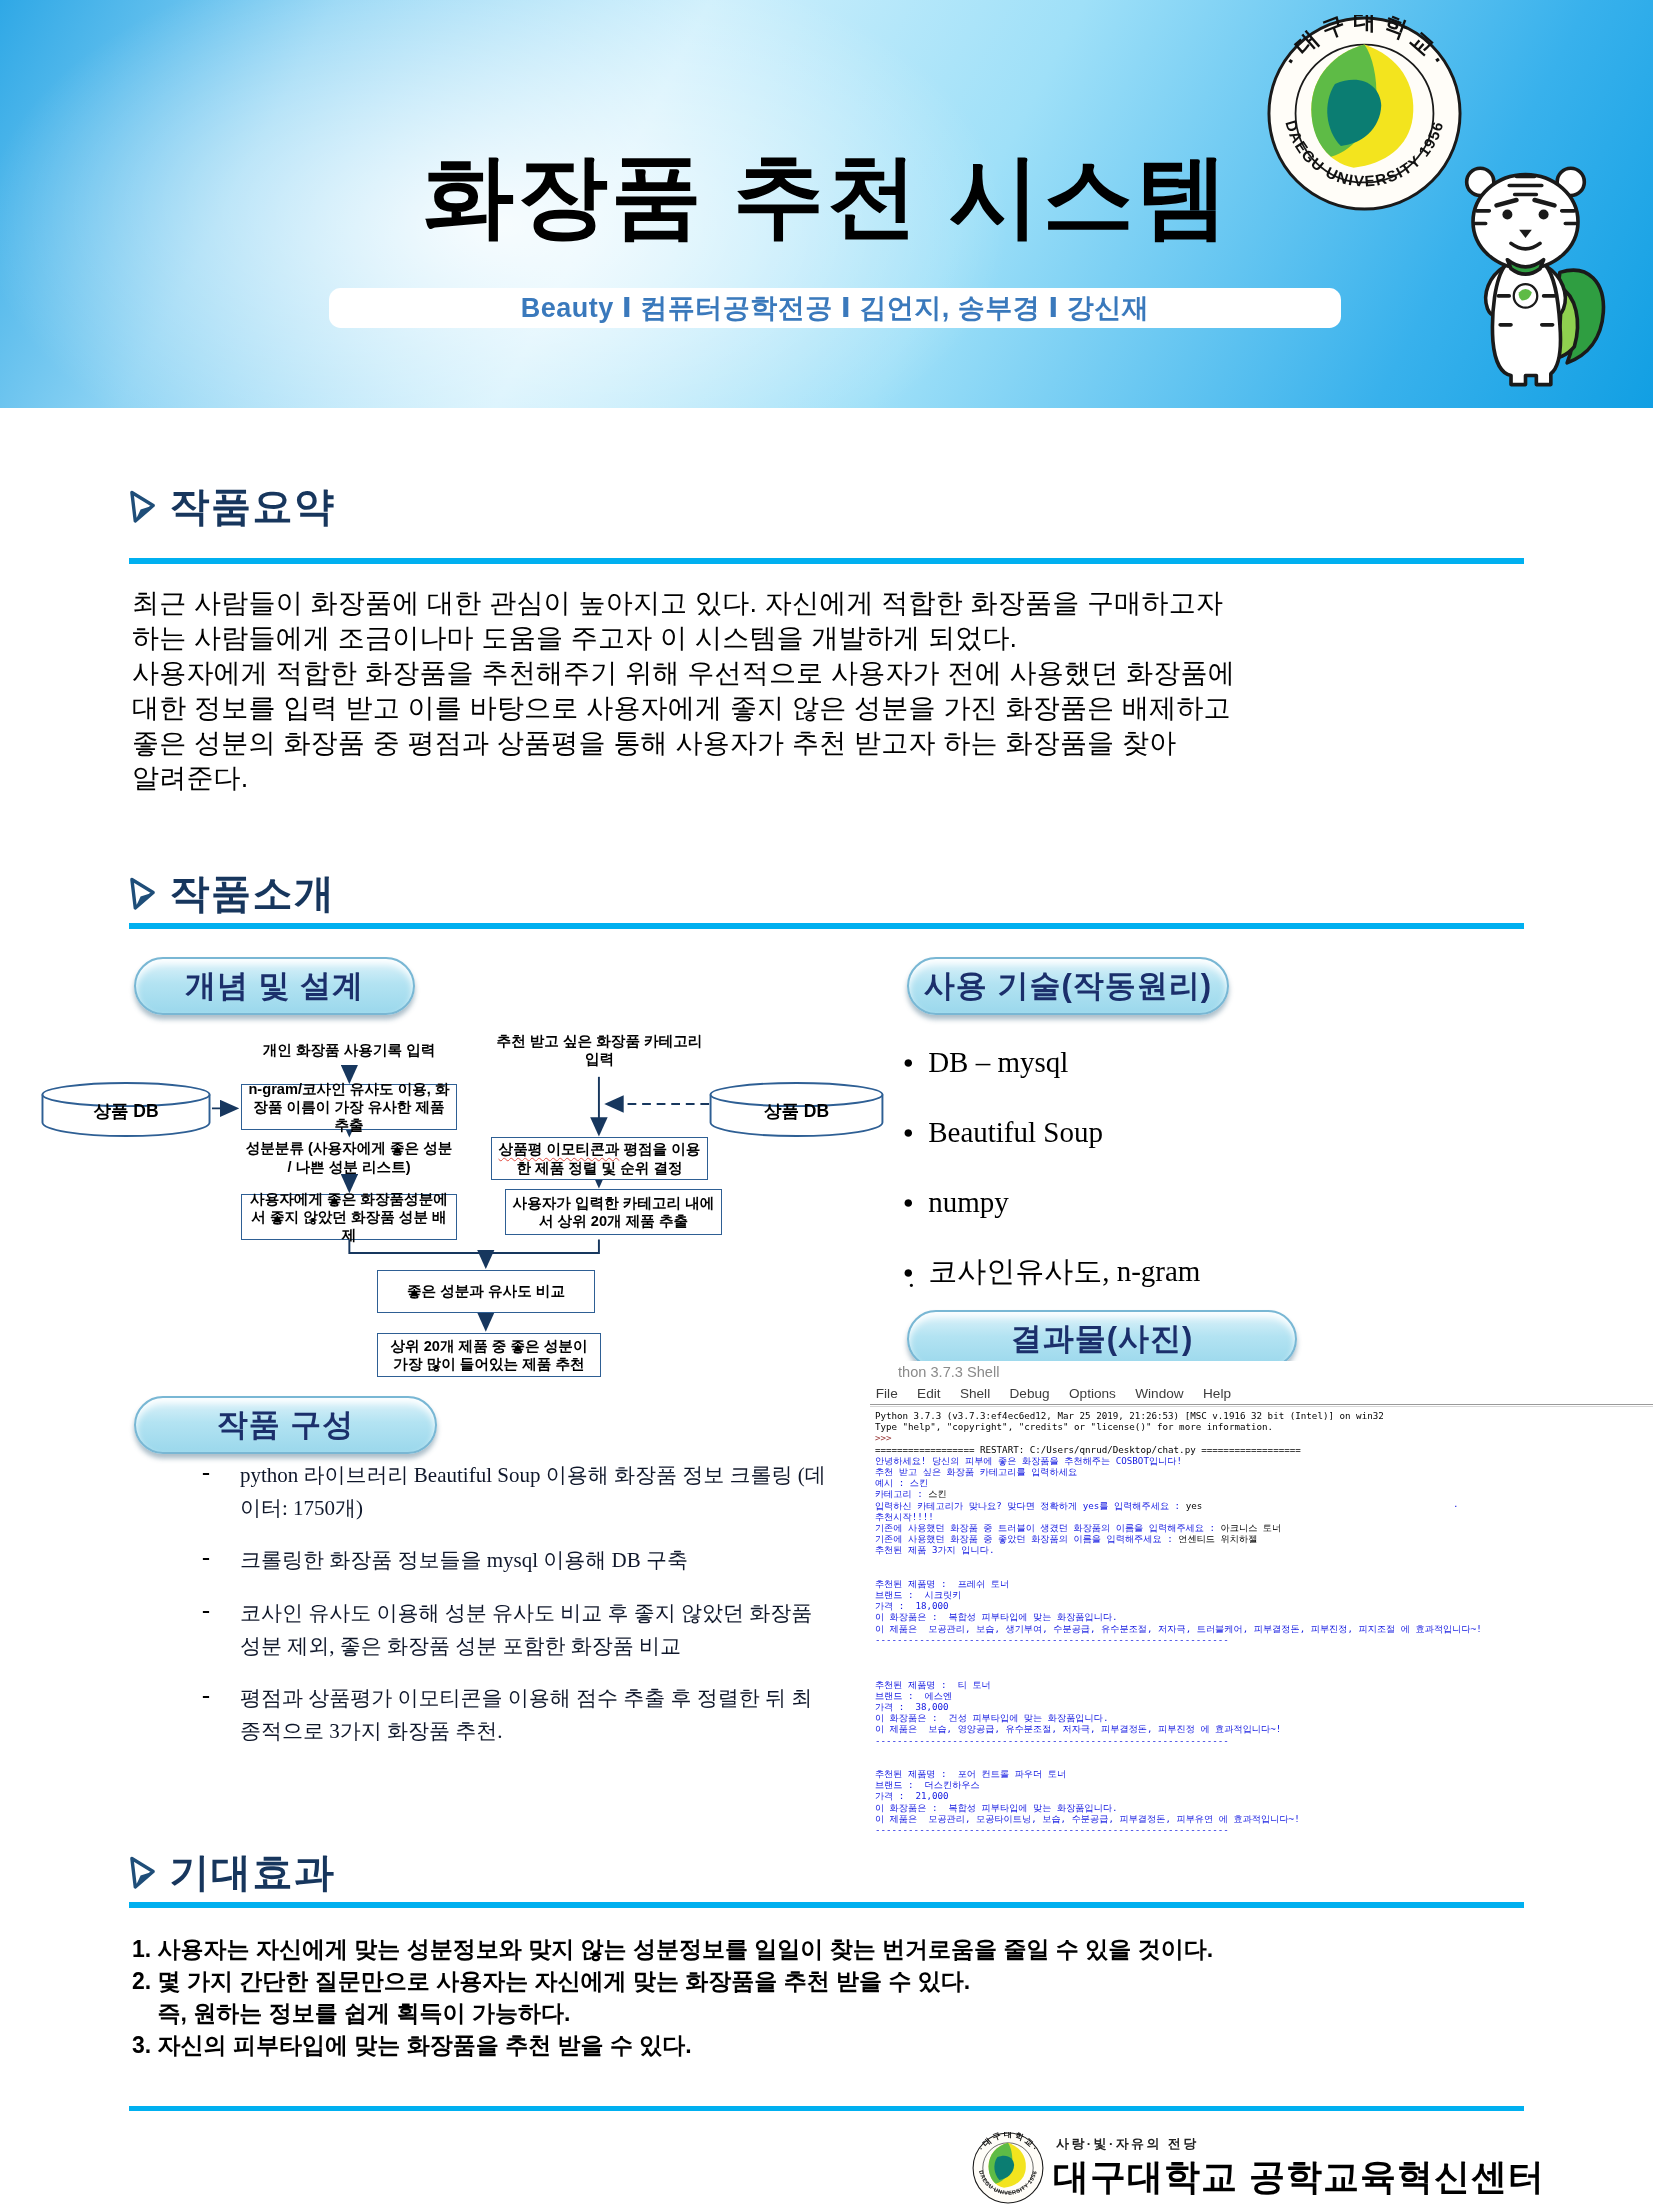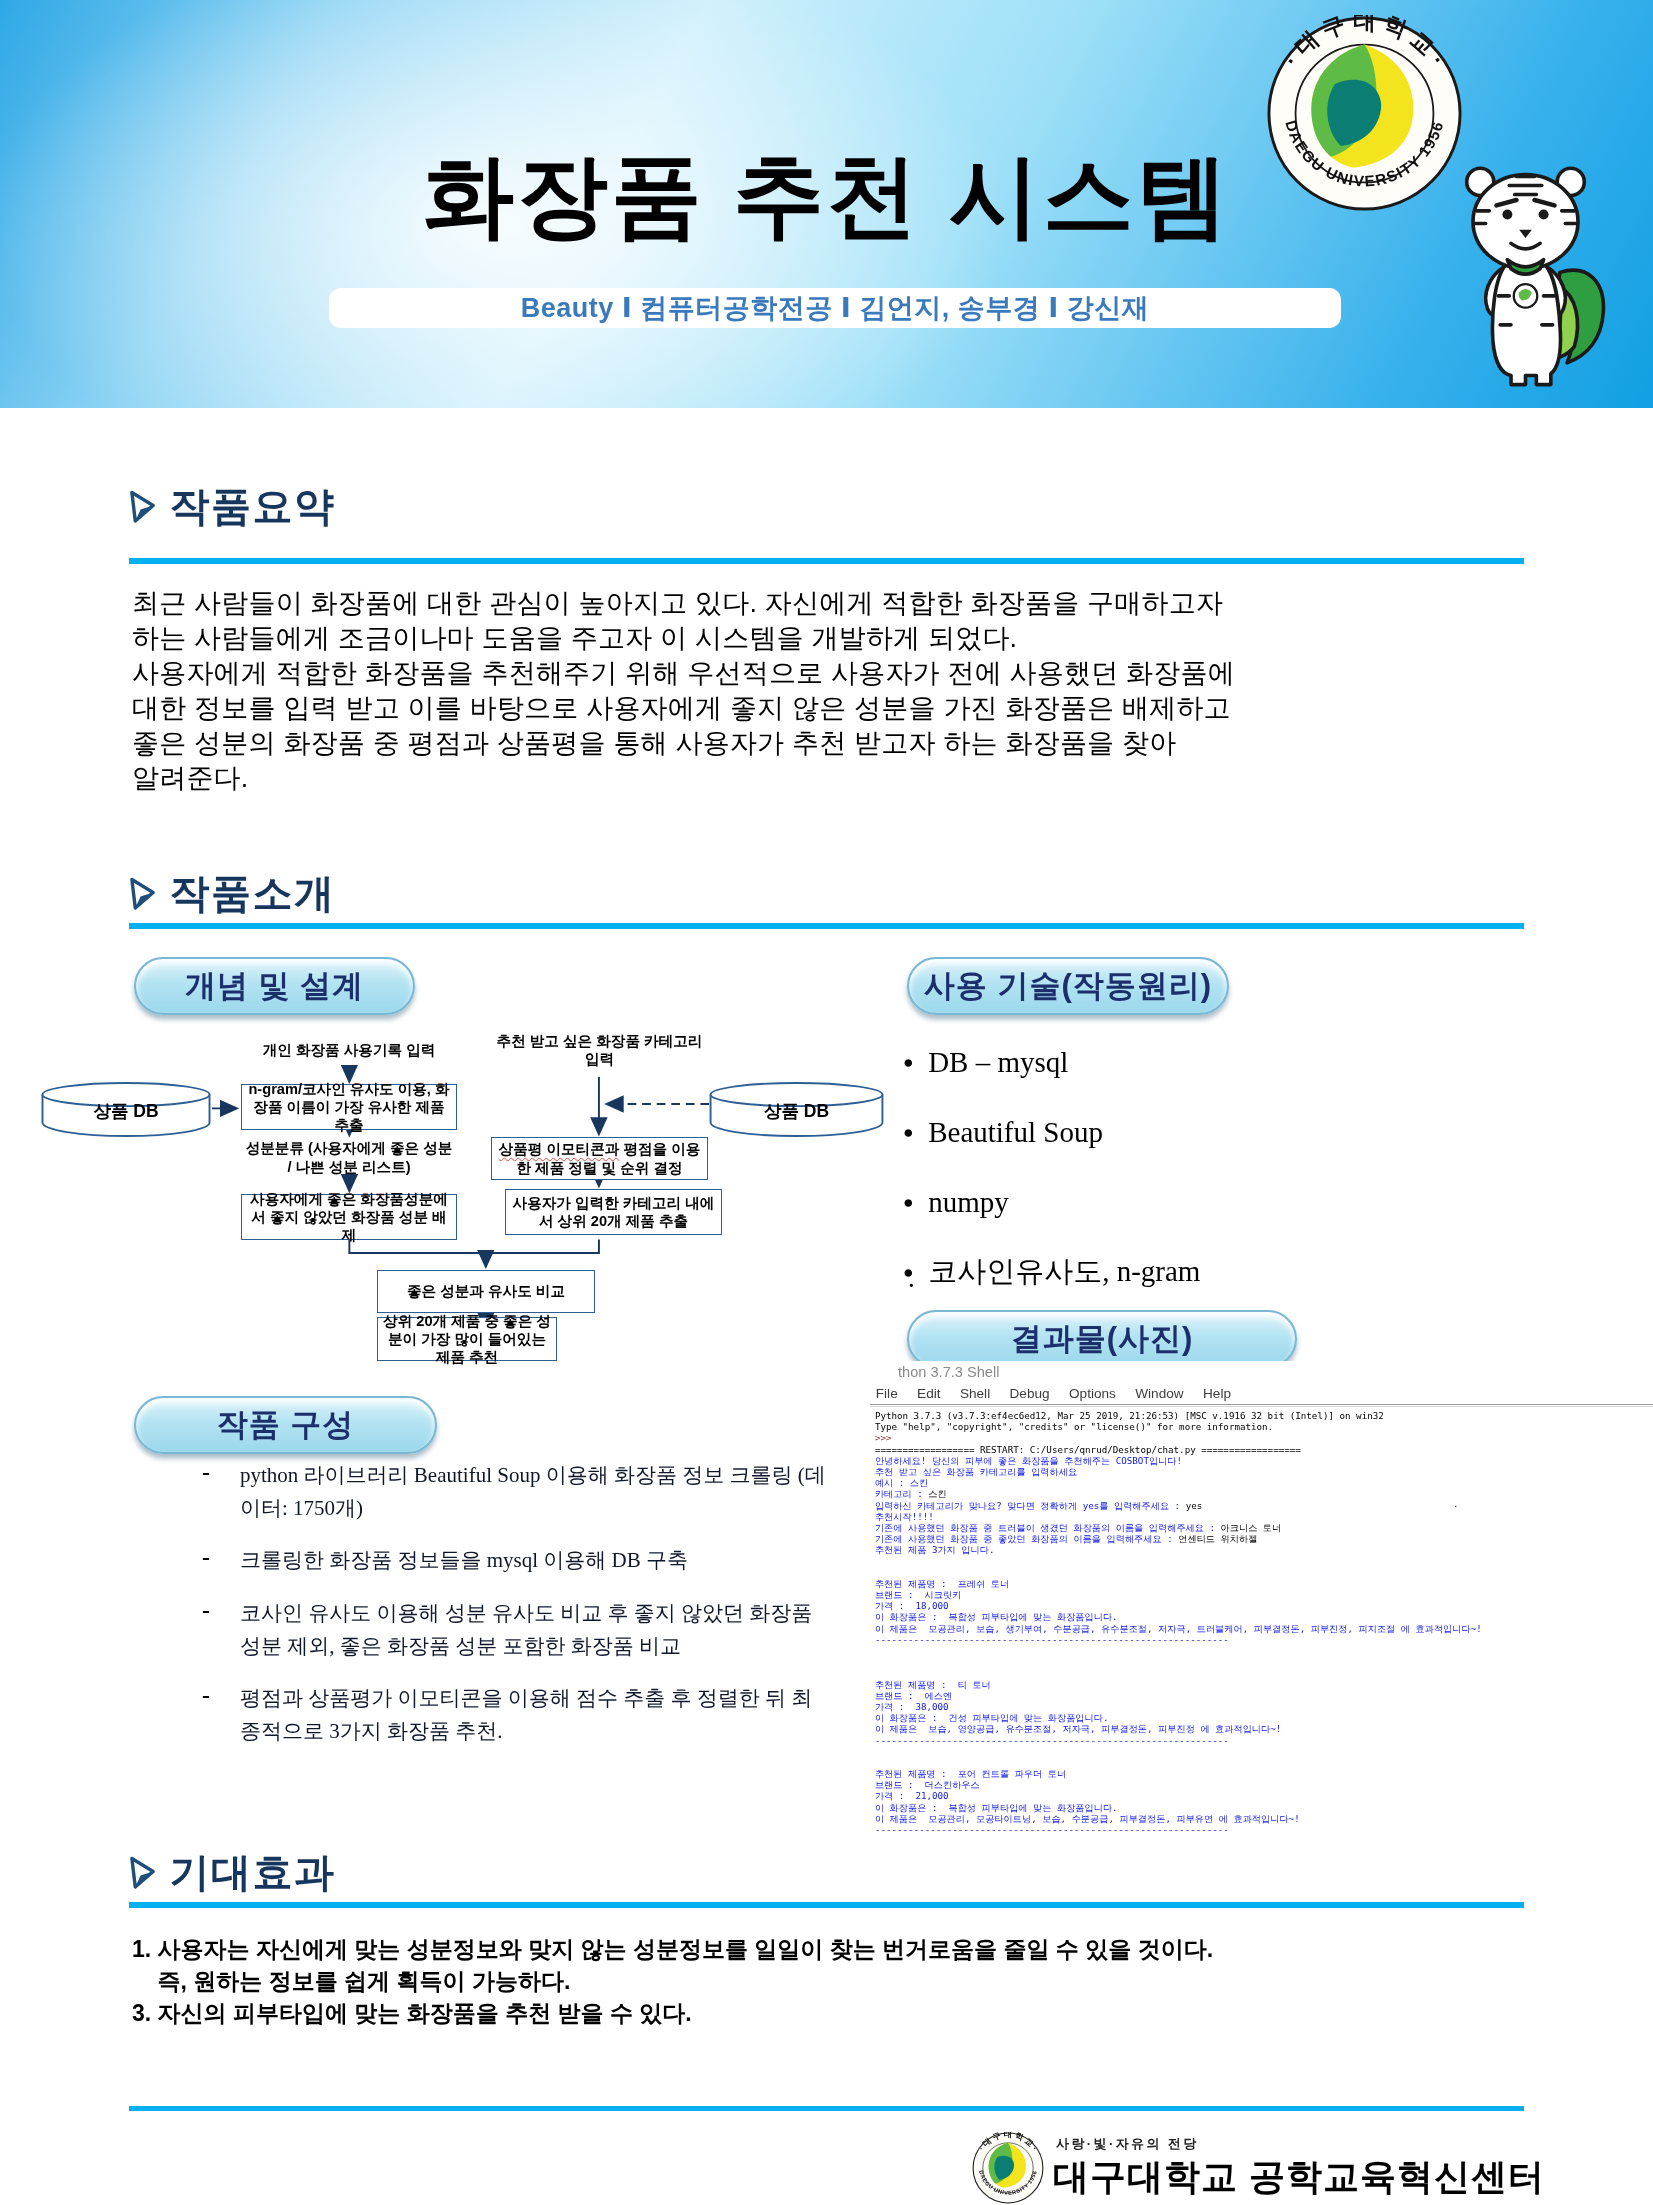--- a/index.html
+++ b/index.html
@@ -214,21 +214,21 @@
     <div class="fbox" style="left:491px;top:116px;width:217px;height:43px;">
       <span><span class="sq">상품평 이모티콘과</span><span> 평점을 이용한 제품 정렬 및 순위 결정</span></span>
     </div>
     <div class="fbox" style="left:491px;top:168px;width:217px;height:46px;margin-left:14px;">
       <span>사용자가 입력한 카테고리 내에서 상위 20개 제품 추출</span>
     </div>
 
     <div class="fbox" style="left:377px;top:249px;width:218px;height:43px;">
       <span>좋은 성분과 유사도 비교</span>
     </div>
-    <div class="fbox" style="left:377px;top:296px;width:180px;height:44px;">
+    <div class="fbox" style="left:377px;top:312px;width:224px;height:44px;">
       <span>상위 20개 제품 중 좋은 성분이 가장 많이 들어있는 제품 추천</span>
     </div>
 
     <div class="cyl" style="left:41px;top:61px;width:170px;height:56px;">
       <svg viewBox="0 0 350 116" width="170" height="56">
         <path d="M2,26 L2,84 A173,28 0 0 0 348,84 L348,26" fill="#fff" stroke="#2E5F94" stroke-width="4"></path>
         <ellipse cx="175" cy="26" rx="173" ry="24" fill="#fff" stroke="#2E5F94" stroke-width="4"></ellipse>
       </svg>
       <div class="lbl">상품 DB</div>
     </div>
@@ -387,20 +387,21 @@
       <polygon points="6,5 50,32 13,64" fill="#ffffff" stroke="#1F4E79" stroke-width="7" stroke-linejoin="round"></polygon>
       <polygon points="50,32 13,64 24,40" fill="#1F4E79"></polygon>
     </svg>
     <span class="t">기대효과</span>
   </div>
   <div class="rule" style="top:1902px;"></div>
   <div class="exp-list">
 
       <div class="exp-item">1. 사용자는 자신에게 맞는 성분정보와 맞지 않는 성분정보를 일일이 찾는 번거로움을 줄일 수 있을 것이다.</div>
 
+      <div class="exp-item">2. 몇 가지 간단한 질문만으로 사용자는 자신에게 맞는 화장품을 추천 받을 수 있다.</div>
 
       <div class="exp-item">    즉, 원하는 정보를 쉽게 획득이 가능하다.</div>
 
       <div class="exp-item">3. 자신의 피부타입에 맞는 화장품을 추천 받을 수 있다.</div>
     </div>
   <div class="bottom-rule"></div>
 
   <svg class="seal-footer" viewBox="0 0 200 200">
     <circle cx="100" cy="100" r="97" fill="#fffdf8" stroke="#1a1a1a" stroke-width="3"></circle>
     <circle cx="100" cy="100" r="70" fill="none" stroke="#1a1a1a" stroke-width="1.8"></circle>

